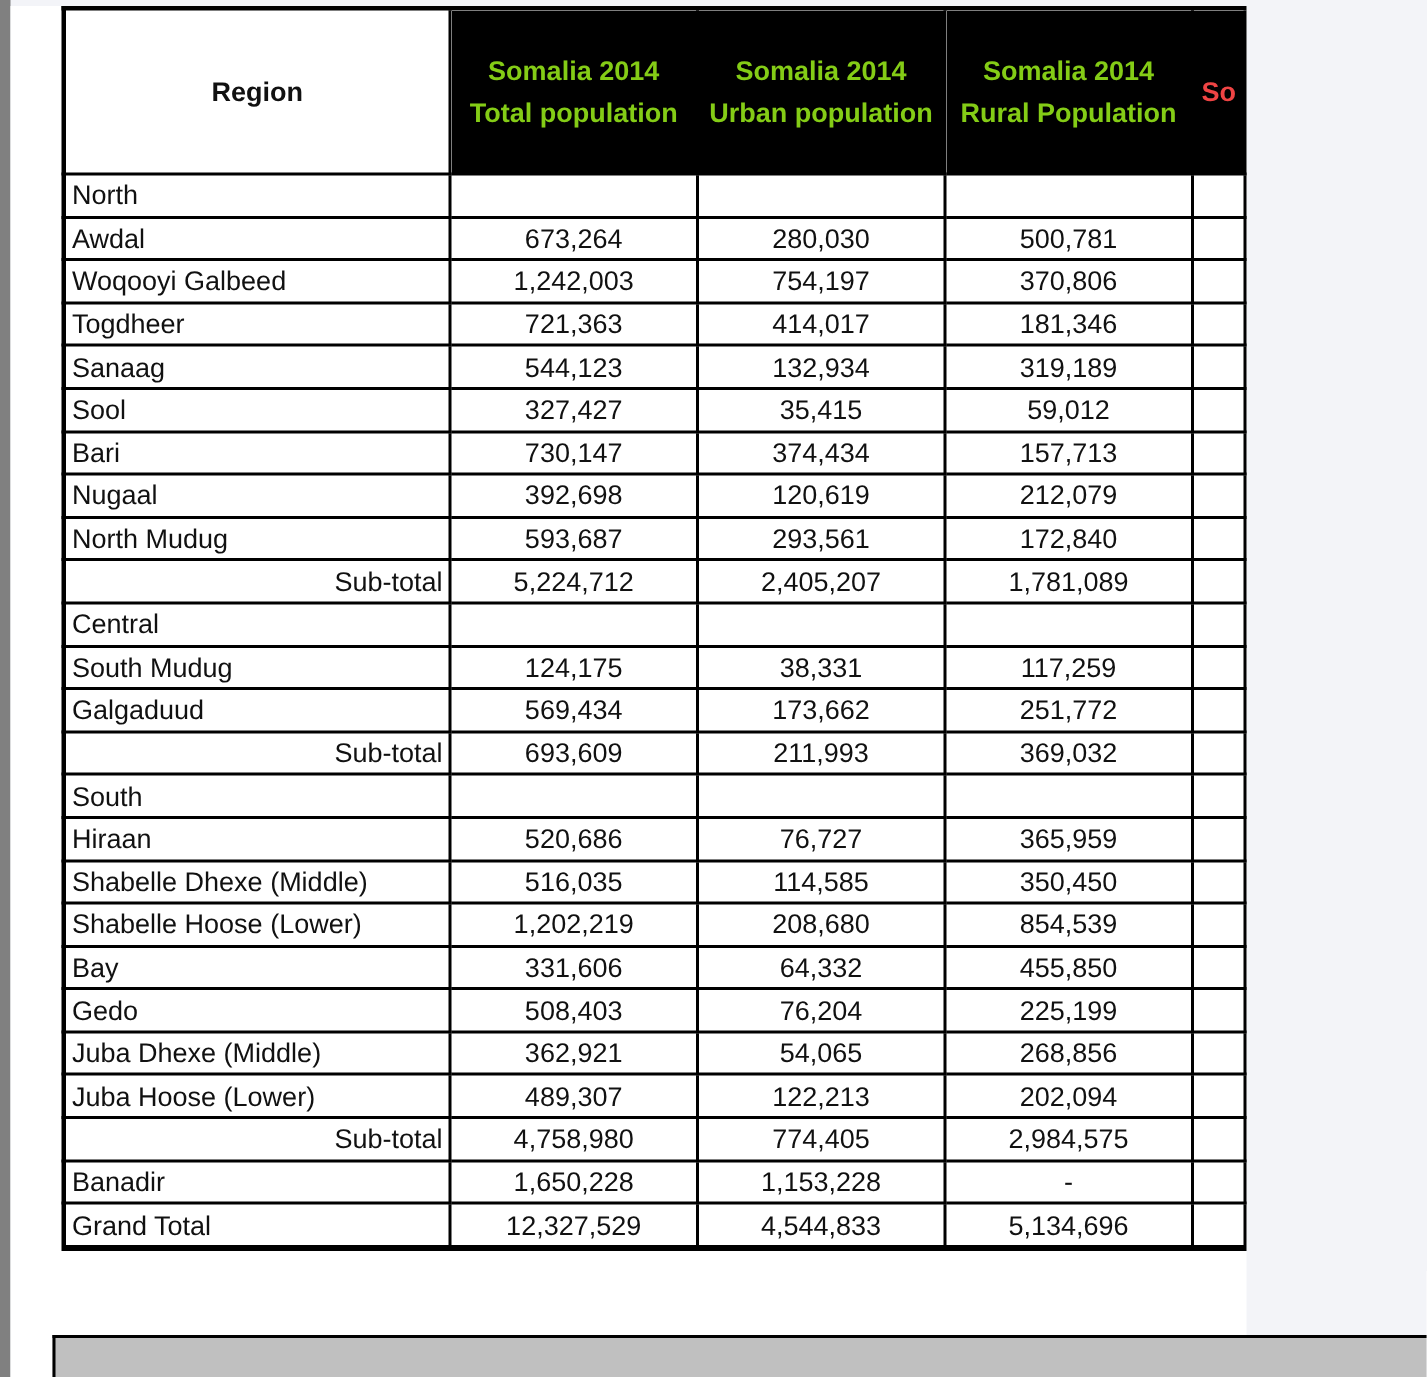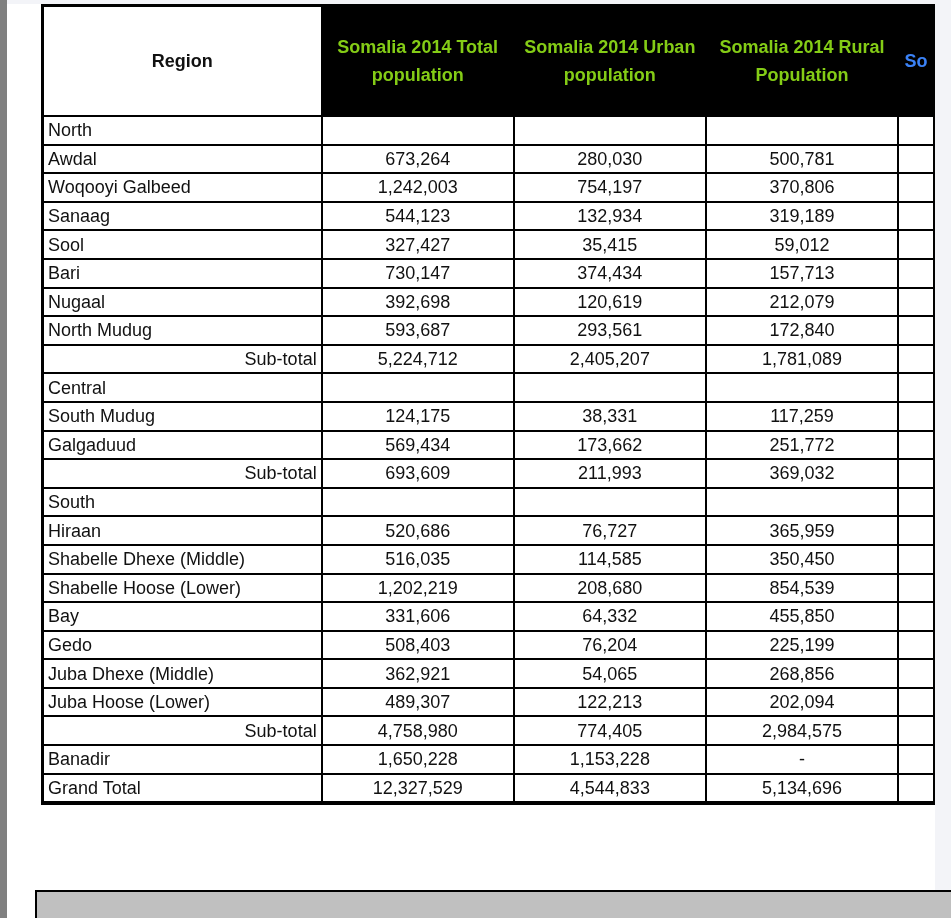--- a/index.html
+++ b/index.html
@@ -7,21 +7,21 @@
     width: 951px; height: 918px; overflow: hidden;
     background: #f3f4f8;
     font-family: "Liberation Sans", sans-serif;
     position: relative;
   }
   .left-bar {
     position: absolute; left: 0; top: 0; width: 7px; height: 918px;
     background: #808080;
   }
   .page {
-    position: absolute; left: 7px; top: 4px; width: 928px; height: 914px;
+    position: absolute; left: 7px; top: 4px; width: 824px; height: 914px;
     background: #ffffff;
   }
   table.pop {
     position: absolute; left: 34px; top: 0px;
     border-collapse: collapse;
     table-layout: fixed;
     border: 3px solid #000;
     border-right: none;
     font-size: 18px;
     color: #111;
@@ -37,21 +37,21 @@
   table.pop th {
     height: 108px;
     font-weight: bold;
     font-size: 18px;
     line-height: 28px;
     text-align: center;
     white-space: normal;
   }
   th.region-head { background: #fff; color: #111; }
   th.dark-head { background: #000; color: #84cc16; }
-  th.cut-head { background: #000; color: #3b82f6; text-align: left; padding-left: 14px; }
+  th.cut-head { background: #000; color: #ef4444; text-align: left; padding-left: 14px; }
   td.num { text-align: center; }
   td.bold { font-weight: normal; }
   td.right { text-align: right; }
   td.section-label { font-weight: normal; border-right: none; }
   tr.section td.blank-first { border-left: none; }
   .bottom-box {
     position: absolute; left: 35px; top: 890px; width: 916px; height: 30px;
     background: #c0c0c0;
     border-top: 2px solid #000; border-left: 2px solid #000;
   }
@@ -96,20 +96,27 @@
           <td></td>
         </tr>
     <tr>
           <td>Woqooyi Galbeed</td>
           <td class="num">1,242,003</td>
           <td class="num">754,197</td>
           <td class="num">370,806</td>
           <td></td>
         </tr>
     <tr>
+          <td>Togdheer</td>
+          <td class="num">721,363</td>
+          <td class="num">414,017</td>
+          <td class="num">181,346</td>
+          <td></td>
+        </tr>
+    <tr>
           <td>Sanaag</td>
           <td class="num">544,123</td>
           <td class="num">132,934</td>
           <td class="num">319,189</td>
           <td></td>
         </tr>
     <tr>
           <td>Sool</td>
           <td class="num">327,427</td>
           <td class="num">35,415</td>

